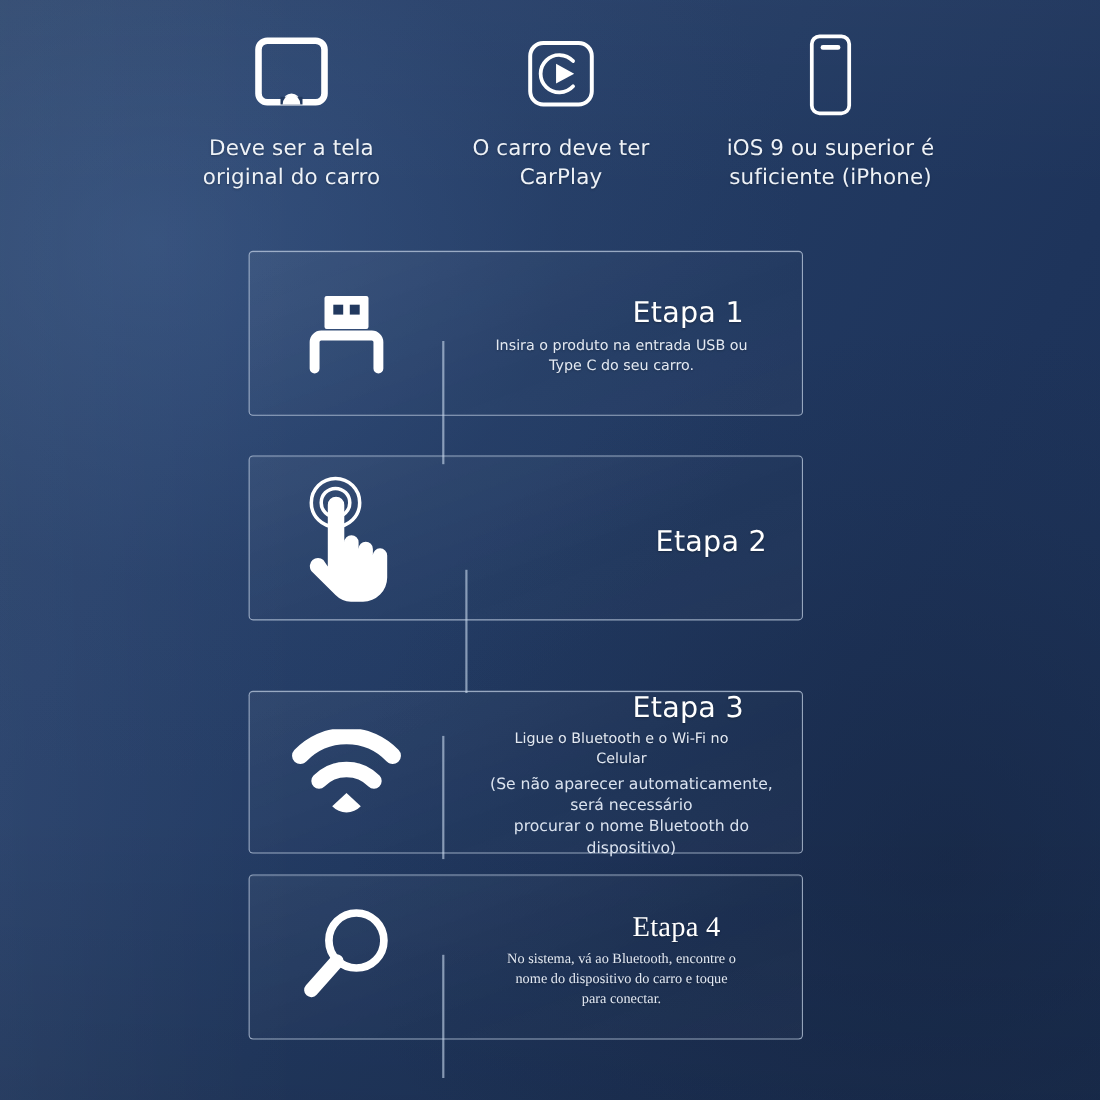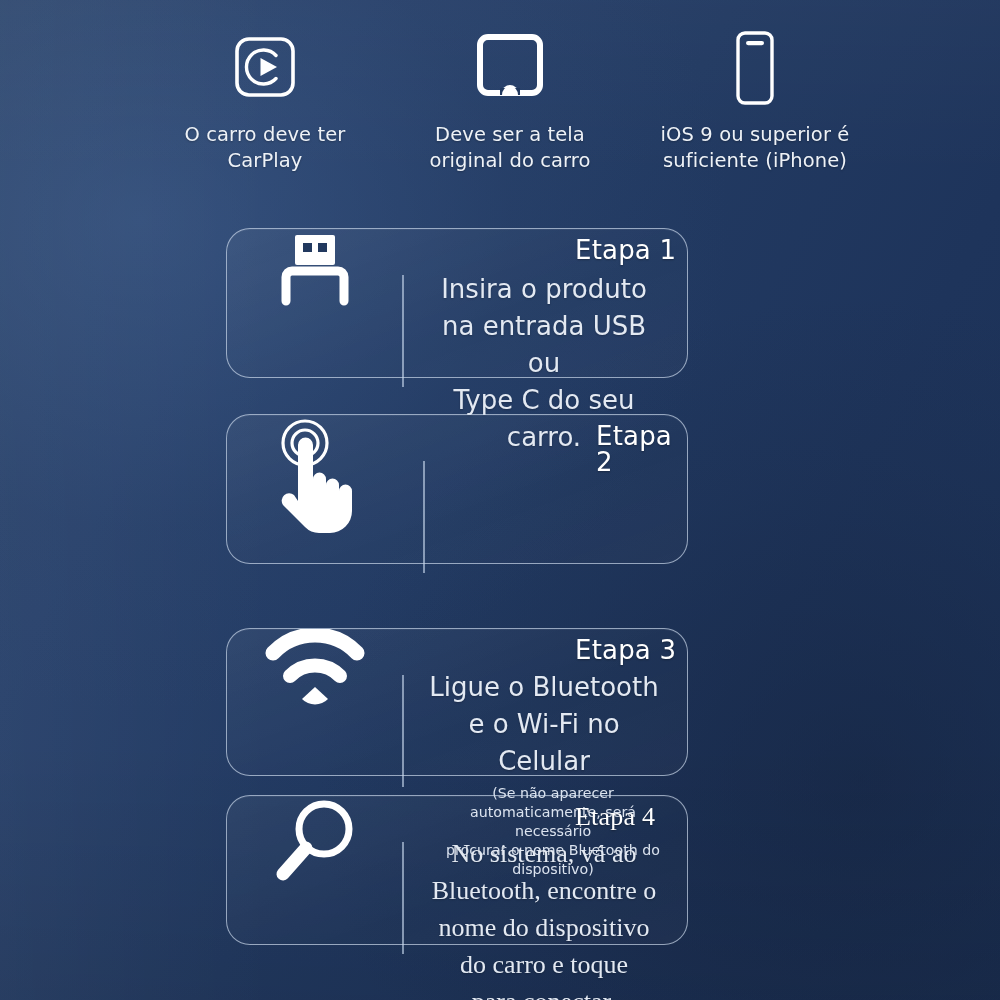--- a/index.html
+++ b/index.html
@@ -43,27 +43,27 @@
     font-size: 19.5px;
     line-height: 1.32;
     letter-spacing: .1px;
     white-space: pre-line;
     text-shadow: 0 1px 2px rgba(0,0,0,0.25);
   }
 
   
   .card {
     position: absolute;
-    left: 226px; width: 462px;
+    left: 226px; width: 504px;
     border: 1.4px solid rgba(206,220,238,0.68);
-    border-radius: 24px;
+    border-radius: 4px;
     background: linear-gradient(160deg, rgba(255,255,255,0.050), rgba(255,255,255,0.012) 60%, rgba(255,255,255,0.028));
     box-shadow: 0 1px 0 rgba(255,255,255,0.06) inset;
     display: flex;
-    align-items: flex-start;
+    align-items: center;
   }
   .card-icon {
     width: 176px;
     flex: 0 0 176px;
     display: flex; align-items: center; justify-content: center;
   }
   .card-body {
     flex: 1 1 auto;
     position: relative;
     display: flex; flex-direction: column;
@@ -81,21 +81,21 @@
     text-shadow: 0 1px 2px rgba(0,0,0,0.3);
   }
   .divider {
     position: absolute;
     left: -1px; top: 46px;
     width: 1.6px; height: 112px;
     background: rgba(198,214,236,0.62);
   }
   .step-text {
     color: #e3e9f2;
-    font-size: 26px;
+    font-size: 13px;
     line-height: 1.42;
     text-align: center;
     padding: 8px 16px 0 24px;
     white-space: pre-line;
     text-shadow: 0 1px 2px rgba(0,0,0,0.22);
   }
   .step-note {
     color: #dbe3ef;
     font-size: 14.2px;
     line-height: 1.35;
@@ -120,48 +120,48 @@
   svg { display: block; }
 </style>
 </head>
 <body>
 
 <div id="bg"></div>
 
 <div id="page">
 
   <div class="reqs">
-
-    <div class="req">
-      <div class="req-icon">
-        <svg width="66" height="74" viewBox="0 0 66 74">
-          <rect x="5" y="8" width="56" height="56" rx="12" ry="12" fill="none" stroke="#ffffff" stroke-width="3.6"></rect>
-          <path d="M44 24.5 A17 17 0 1 0 44 47.5" fill="none" stroke="#ffffff" stroke-width="3.4" stroke-linecap="round"></path>
-          <path d="M28.5 27 L45 36 L28.5 45 Z" fill="#ffffff"></path>
-        </svg>
-      </div>
-      <div class="req-label">O carro deve ter
-CarPlay</div>
-    </div>
 
     <div class="req">
       <div class="req-icon">
         <svg width="72" height="74" viewBox="0 0 72 74">
           <rect x="6" y="6" width="60" height="56" rx="8" ry="8" fill="none" stroke="#ffffff" stroke-width="6"></rect>
           <path d="M28 62 a8 8 0 0 1 16 0 z" fill="#ffffff"></path>
           <rect x="26" y="57" width="20" height="7" fill="#22395f"></rect>
           <path d="M28 64 a8 9 0 0 1 16 0 z" fill="#ffffff"></path>
         </svg>
       </div>
       <div class="req-label">Deve ser a tela
 original do carro</div>
     </div>
 
     <div class="req">
       <div class="req-icon">
+        <svg width="66" height="74" viewBox="0 0 66 74">
+          <rect x="5" y="8" width="56" height="56" rx="12" ry="12" fill="none" stroke="#ffffff" stroke-width="3.6"></rect>
+          <path d="M44 24.5 A17 17 0 1 0 44 47.5" fill="none" stroke="#ffffff" stroke-width="3.4" stroke-linecap="round"></path>
+          <path d="M28.5 27 L45 36 L28.5 45 Z" fill="#ffffff"></path>
+        </svg>
+      </div>
+      <div class="req-label">O carro deve ter
+CarPlay</div>
+    </div>
+
+    <div class="req">
+      <div class="req-icon">
         <svg width="54" height="80" viewBox="0 0 54 80">
           <rect x="10" y="5" width="34" height="70" rx="7" ry="7" fill="none" stroke="#ffffff" stroke-width="3.4"></rect>
           <rect x="18" y="13" width="18" height="4.2" rx="2.1" fill="#ffffff"></rect>
         </svg>
       </div>
       <div class="req-label">iOS 9 ou superior é
 suficiente (iPhone)</div>
     </div>
 
   </div>

